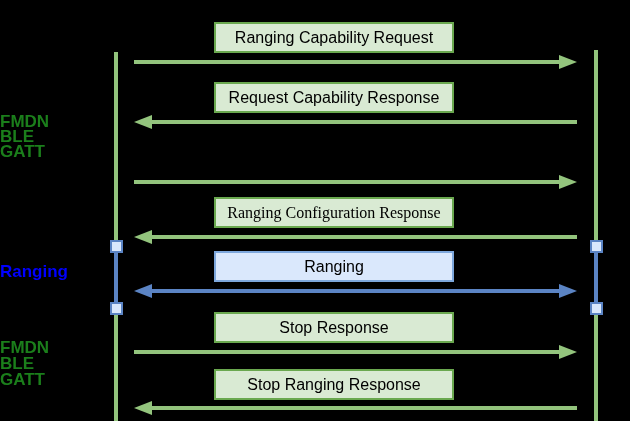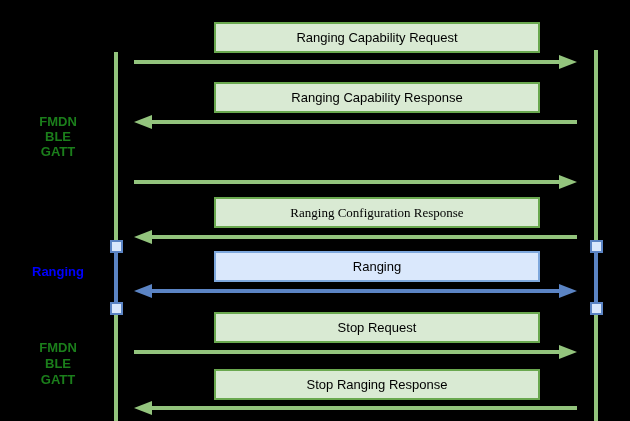--- a/index.html
+++ b/index.html
@@ -17,23 +17,23 @@
   #blueseg-right { left:594px; }
   
   .activation {
     position:absolute; width:13px; height:13px; box-sizing:border-box;
     background:var(--blue-fill); border:2px solid var(--blue-line);
   }
   .act-l { left:110px; } .act-r { left:590px; }
   .act-t { top:240px; }  .act-b { top:302px; }
   
   .msg-box {
-    position:absolute; left:214px; width:326px; height:31px; box-sizing:border-box;
+    position:absolute; left:214px; width:240px; height:31px; box-sizing:border-box;
     border:2px solid; display:flex; align-items:center; justify-content:center;
-    font-size:13px; color:var(--box-text); text-align:center;
+    font-size:16px; color:var(--box-text); text-align:center;
   }
   .box-green { background:var(--green-fill); border-color:var(--green-border); }
   .box-blue  { background:var(--blue-fill);  border-color:var(--blue-border); }
   #box-1 { top:22px; }  #box-2 { top:82px; }  #box-3 { top:142px; }
   #box-4 { top:197px;font-family:Liberation Serif, serif; } #box-5 { top:251px; } #box-6 { top:312px; }
   #box-7 { top:369px;text-align:right; }
   
   .arrow { position:absolute; left:134px; width:443px; height:14px; }
   .arrow-green { --c: var(--green-line); }
   .arrow-blue  { --c: var(--blue-line); }
@@ -45,22 +45,22 @@
     position:absolute; top:0; width:0; height:0;
     border-top:7px solid transparent; border-bottom:7px solid transparent;
   }
   .head.right { right:0; border-left:18px solid var(--c); }
   .head.left  { left:0;  border-right:18px solid var(--c); }
   #arrow-1 { top:55px; }  #arrow-2 { top:115px; } #arrow-3 { top:175px; }
   #arrow-4 { top:230px; } #arrow-5 { top:284px; } #arrow-6 { top:345px; }
   #arrow-7 { top:401px; }
   
   .side-label {
-    position:absolute; left:8px; width:100px; text-align:center;
-    font-weight:bold; white-space:pre-line; font-size:13px;
+    position:absolute; left:0; width:100px; 
+    font-weight:bold; white-space:pre-line; font-size:17px;
   }
   #section-1 { top:114px; line-height:15px; color:var(--green-text); }
   #section-2 { top:264px; line-height:15px; color:var(--blue-text); }
   #section-3 { top:340px; line-height:16px; color:var(--green-text); }
 </style>
 </head>
 <body>
 
 <div id="stage">
 
@@ -76,24 +76,24 @@
 
   <div class="side-label" id="section-1">FMDN
 BLE
 GATT</div>
   <div class="side-label" id="section-2">Ranging</div>
   <div class="side-label" id="section-3">FMDN
 BLE
 GATT</div>
 
   <div class="msg-box box-green" id="box-1">Ranging Capability Request</div>
-  <div class="msg-box box-green" id="box-2">Ranging Capability Response</div>
+  <div class="msg-box box-green" id="box-2">Request Capability Response</div>
   <div class="msg-box box-green" id="box-4">Ranging Configuration Response</div>
   <div class="msg-box box-blue" id="box-5">Ranging</div>
-  <div class="msg-box box-green" id="box-6">Stop Request</div>
+  <div class="msg-box box-green" id="box-6">Stop Response</div>
   <div class="msg-box box-green" id="box-7">Stop Ranging Response</div>
 
   <div class="arrow arrow-green arrow-right" id="arrow-1">
     <span class="line"></span>
     <span class="head right"></span>
   </div>
   <div class="arrow arrow-green arrow-left" id="arrow-2">
     <span class="head left"></span>
     <span class="line"></span>
   </div>

